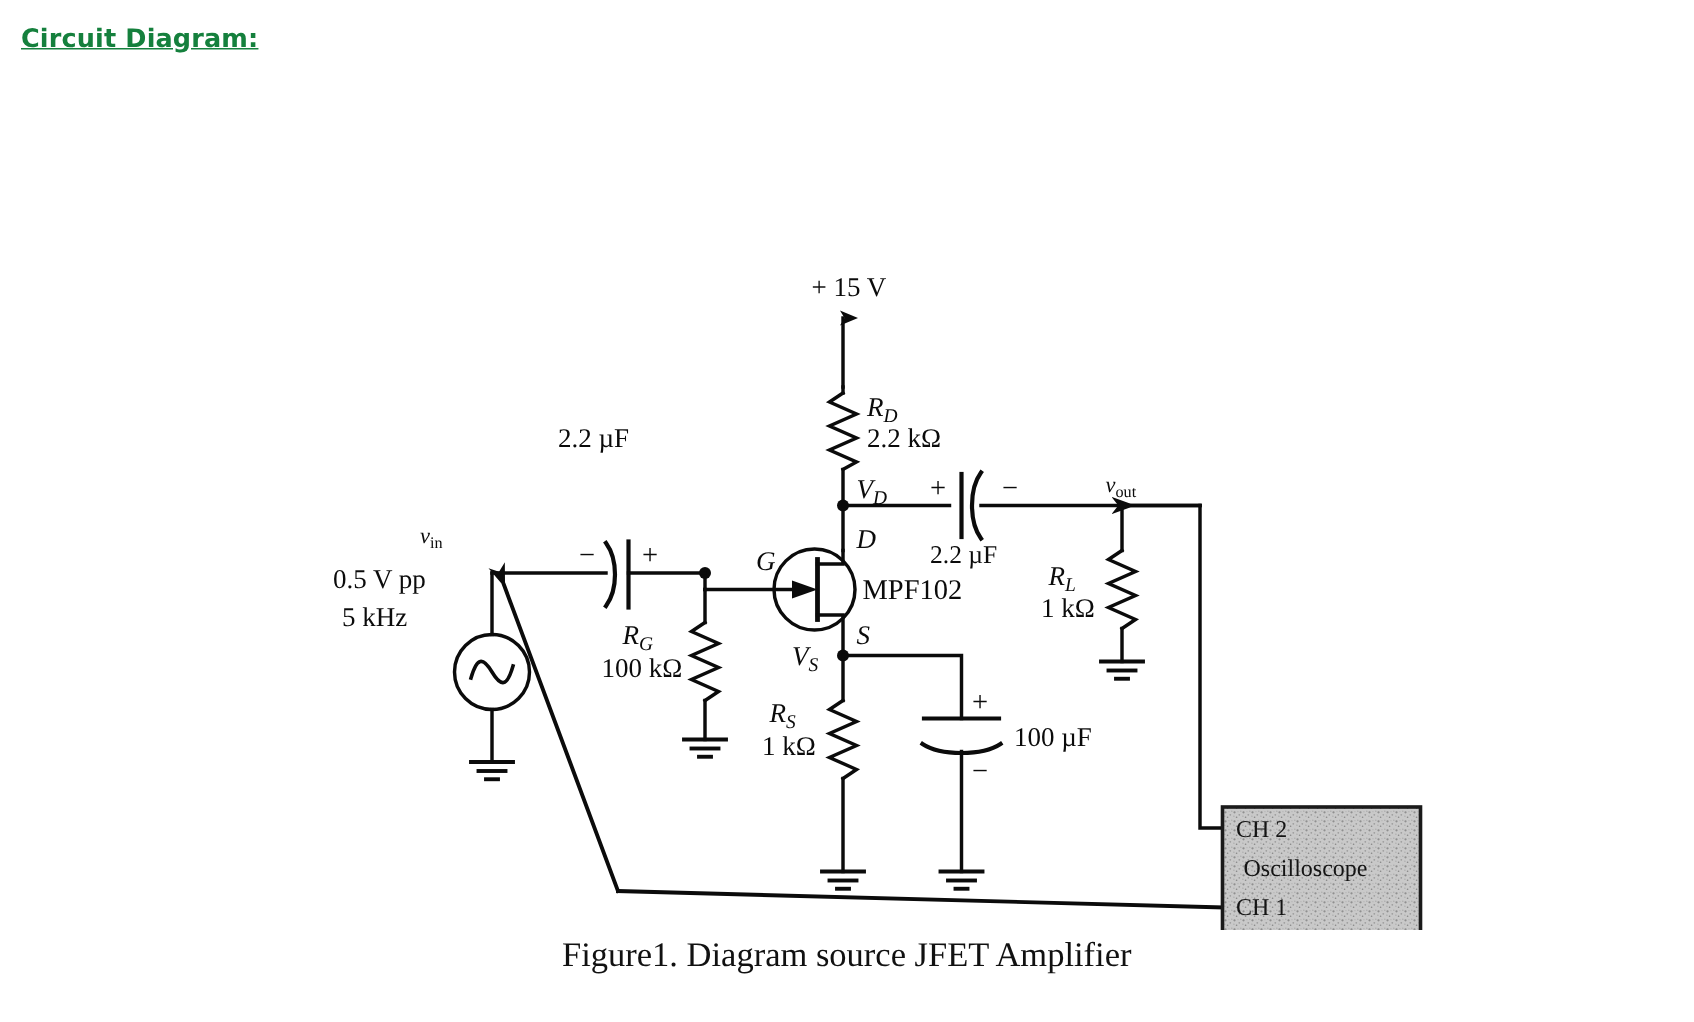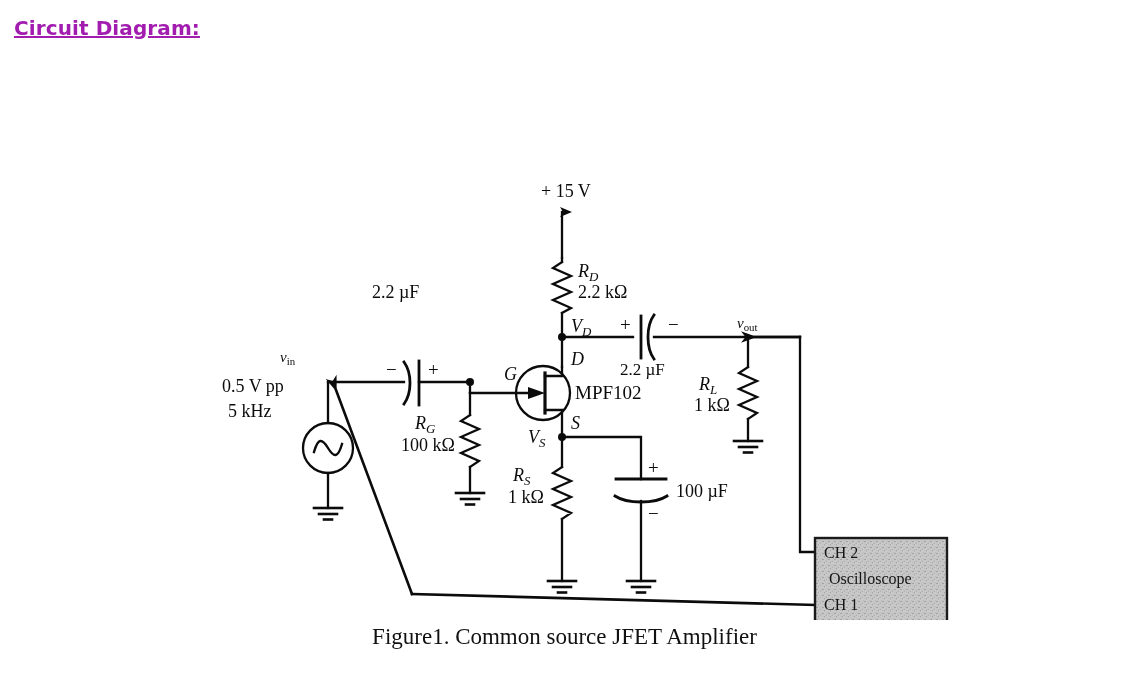--- a/index.html
+++ b/index.html
@@ -13,23 +13,23 @@
     height: 681px;
     position: relative;
     font-family: "Liberation Sans", sans-serif;
     overflow: hidden;
   }
   #heading {
     position: absolute;
     left: 14px;
     top: 16px;
     font-family: "DejaVu Sans", sans-serif;
-    font-size: 20px;
+    font-size: 17px;
     font-weight: bold;
-    color: #a21caf;
+    color: #15803d;
     text-decoration: underline;
     letter-spacing: 0.1px;
   }
   #figure-area {
     position: absolute;
     left: 0;
     top: 60px;
     width: 1129px;
     height: 560px;
   }
@@ -263,13 +263,13 @@
 
     <text class="sv-label" x="280" y="302" font-size="15">
       <tspan class="sv-italic">v</tspan><tspan class="sv-sub" dy="3">in</tspan>
     </text>
     <text class="sv-label" x="222" y="332" font-size="18">0.5 V pp</text>
     <text class="sv-label" x="228" y="357" font-size="18">5 kHz</text>
 
   </svg>
 </div>
 
-<div id="caption">Figure1. Common source JFET Amplifier</div>
+<div id="caption">Figure1. Diagram source JFET Amplifier</div>
 
 </body></html>

